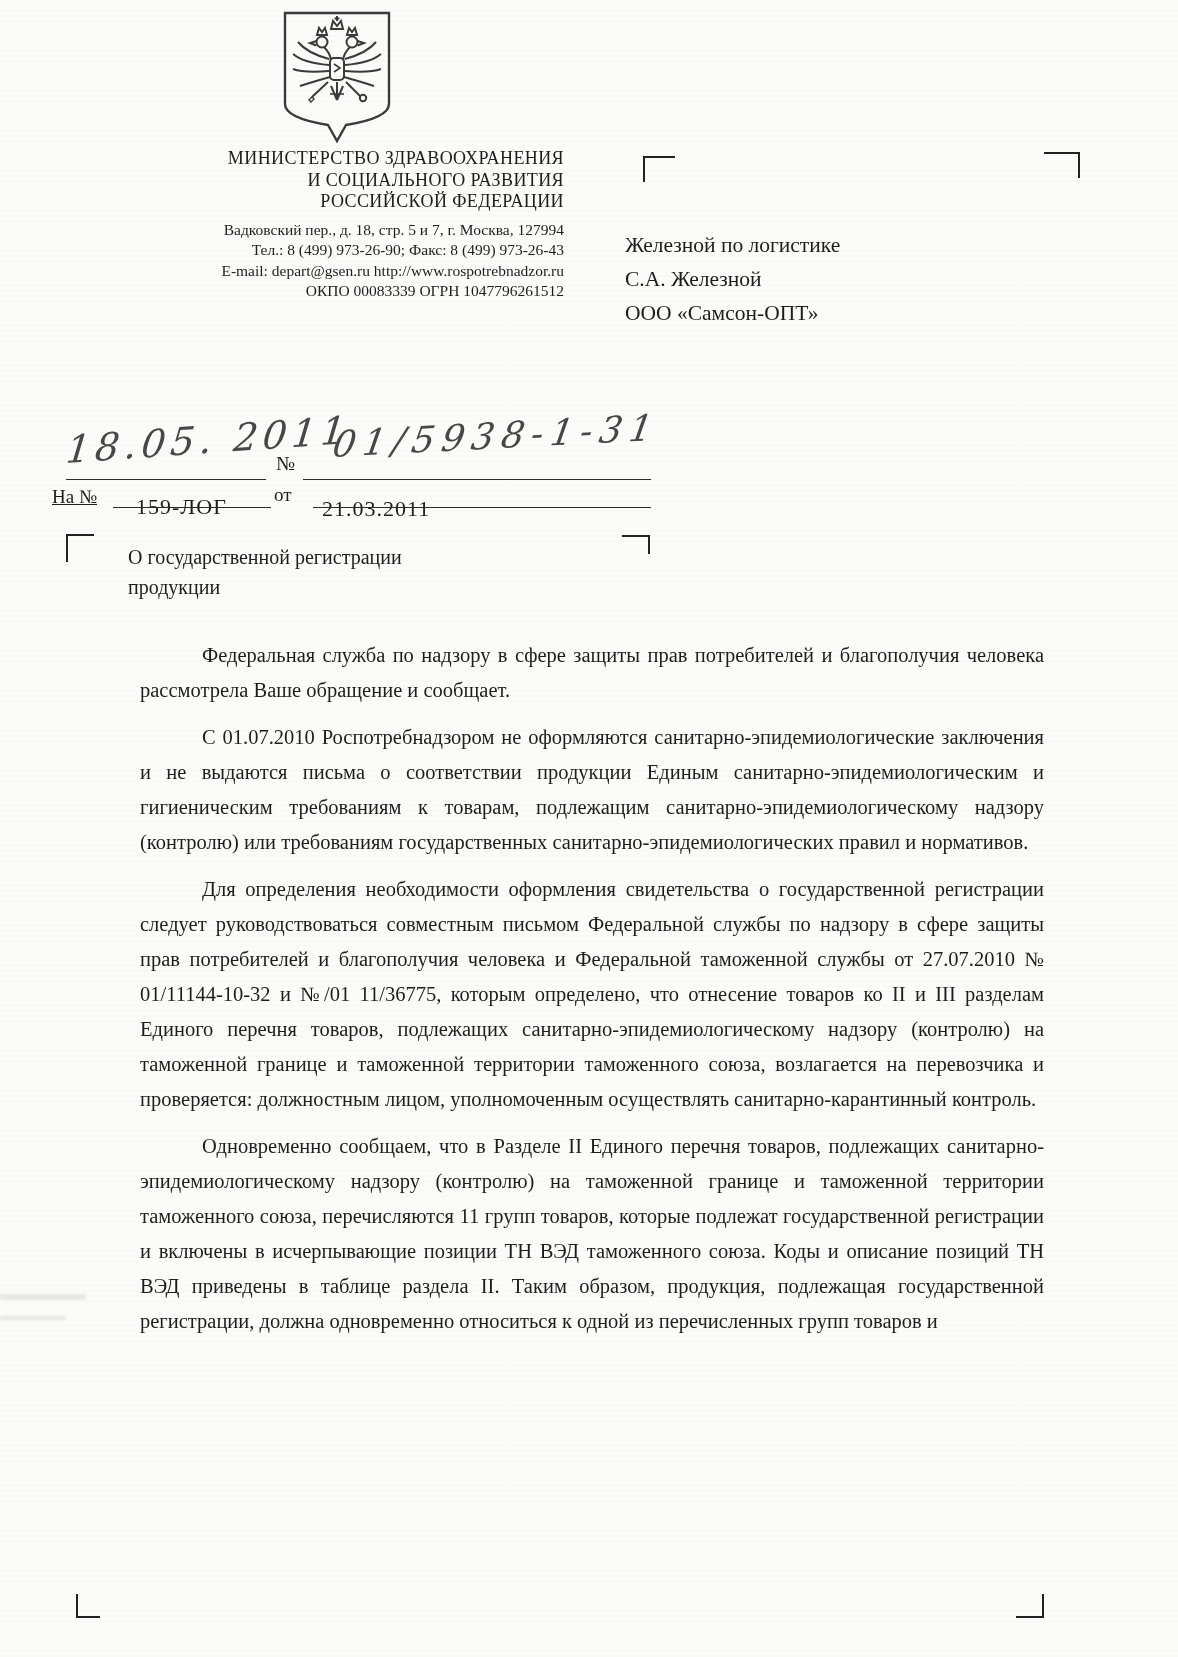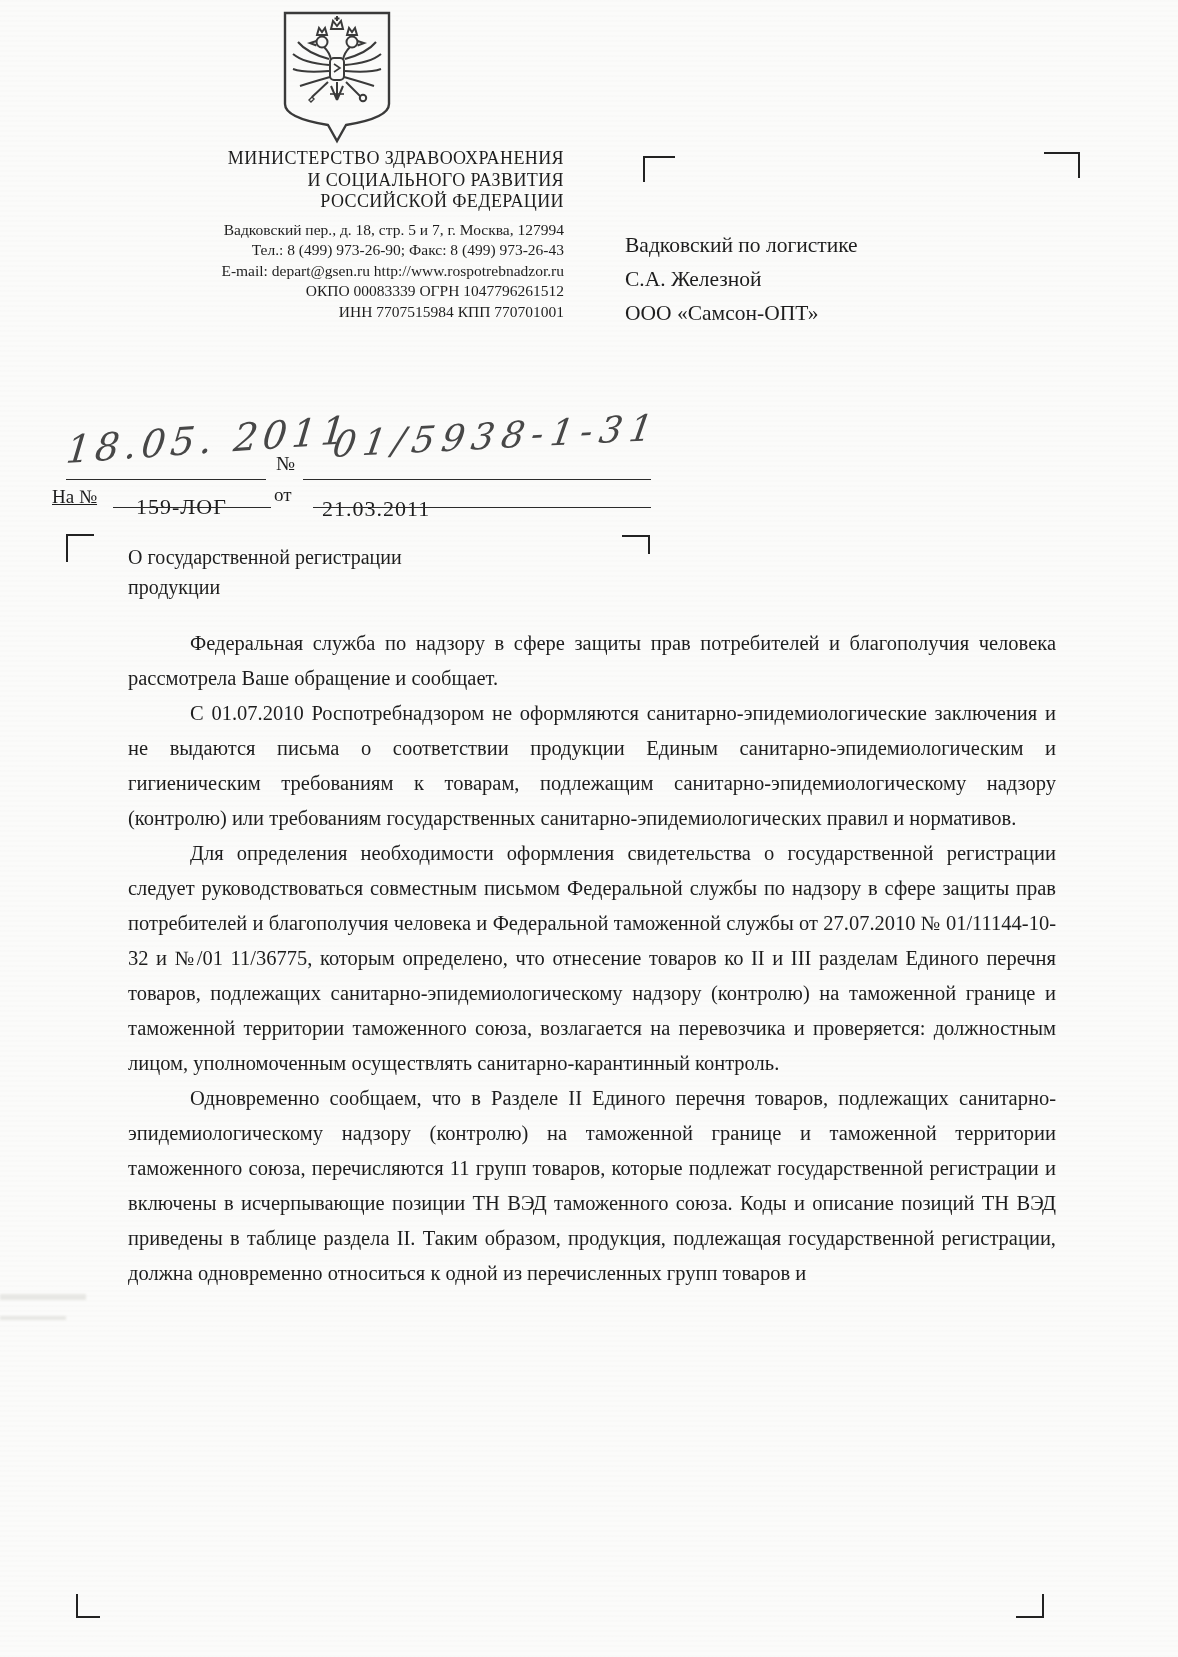--- a/index.html
+++ b/index.html
@@ -32,21 +32,21 @@
   .ot-label{left:274px;top:484px;font-size:19px;text-align:center;}
   .reply-num{left:136px;top:494px;font-size:22px;letter-spacing:1px;}
   .reply-date{left:322px;top:496px;font-size:22px;letter-spacing:1px;}
 
   
   .recipient{left:625px;top:228px;width:420px;font-size:21.5px;line-height:34px;}
   .subject{left:128px;top:542px;width:420px;font-size:20px;line-height:30px;}
 
   
   .body-text{left:128px;top:626px;width:928px;font-size:20.5px;line-height:35px;text-align:justify;}
-  .body-text p{margin:0;text-indent:62px;}
+  .body-text p{margin:12px;text-indent:62px;}
 
   
   .mark{position:absolute;}
   .mk-tl{border-top:2px solid #222;border-left:2px solid #222;}
   .mk-tr{border-top:2px solid #222;border-right:2px solid #222;}
   .mk-bl{border-bottom:2px solid #222;border-left:2px solid #222;}
   .mk-br{border-bottom:2px solid #222;border-right:2px solid #222;}
 
   .smudge{position:absolute;background:#e7e7e4;filter:blur(1px);}
 </style>
@@ -100,26 +100,25 @@
   <div class="ministry">
     <div>МИНИСТЕРСТВО ЗДРАВООХРАНЕНИЯ</div>
     <div>И СОЦИАЛЬНОГО РАЗВИТИЯ</div>
     <div>РОССИЙСКОЙ ФЕДЕРАЦИИ</div>
   </div>
   <div class="contacts">
     <div>Вадковский пер., д. 18, стр. 5 и 7,  г. Москва, 127994</div>
     <div>Тел.: 8 (499) 973-26-90; Факс: 8 (499) 973-26-43</div>
     <div>E-mail: depart@gsen.ru  http://www.rospotrebnadzor.ru</div>
     <div>ОКПО 00083339  ОГРН 1047796261512</div>
-    <div>ИНН 7707515984  КПП 770701001</div>
   </div>
 </div>
 
 <div class="abs recipient">
-  <div>Вадковский по логистике</div>
+  <div>Железной по логистике</div>
   <div>С.А. Железной</div>
   <div>ООО «Самсон-ОПТ»</div>
 </div>
 
 <div class="hand hand-date">18.05. 2011</div>
 <div class="abs no-label">№</div>
 <div class="hand hand-num">01/5938-1-31</div>
 <div class="rule" style="left:66px;top:479px;width:200px;"></div>
 <div class="rule" style="left:303px;top:479px;width:348px;"></div>
 

